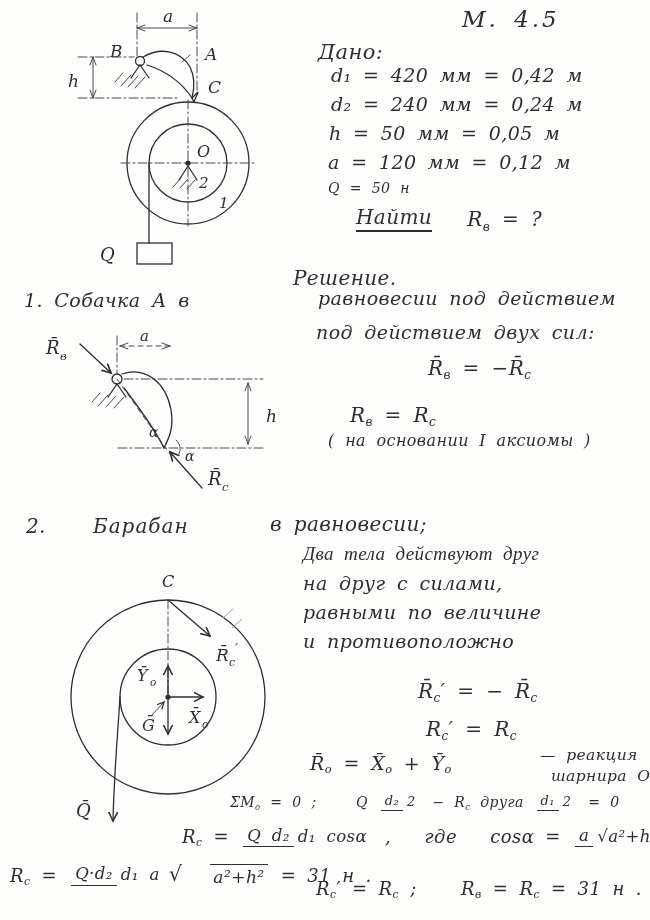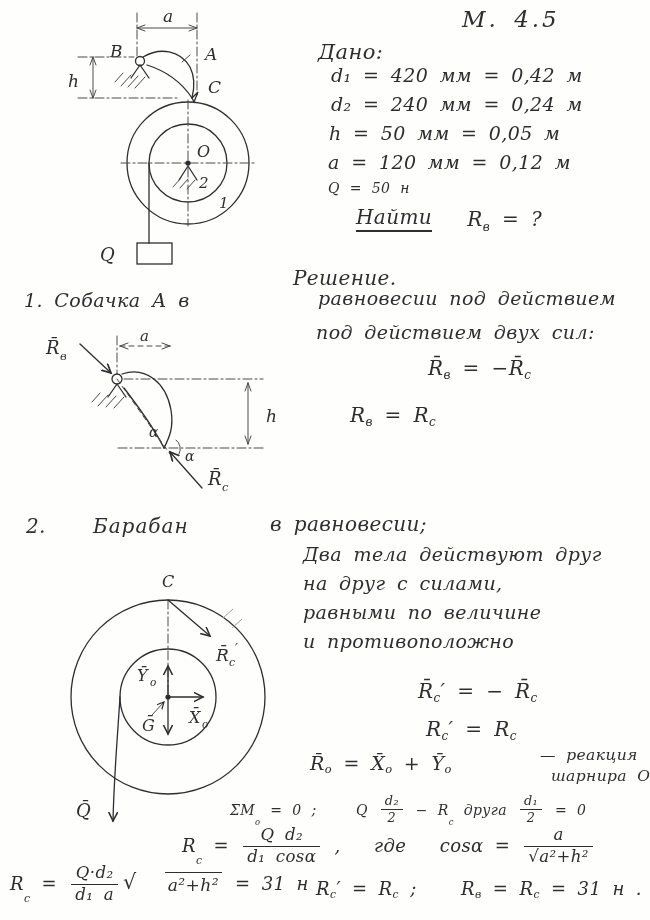--- a/index.html
+++ b/index.html
@@ -9,21 +9,21 @@
   }
   .page{position:relative;width:650px;height:920px;background:#fefefd;}
   .hw{
     position:absolute;font-style:italic;white-space:nowrap;
     letter-spacing:.4px;word-spacing:5px;line-height:1.2;
   }
   .formula{display:flex;align-items:center;justify-content:center;}
   .seg{white-space:pre;}
   .sub{font-size:.6em;align-self:flex-end;position:relative;top:.18em;white-space:pre;}
   .und{border-bottom:2px solid #2e2e31;padding-bottom:1px;white-space:pre;}
-  .frac{display:inline-flex;flex-direction:column;text-align:center;vertical-align:middle;
+  .frac{display:inline-flex;flex-direction:row;text-align:center;vertical-align:middle;
         margin:0 3px;font-size:.92em;line-height:1.12;}
   .frac .num{display:block;border-bottom:1.4px solid #2e2e31;padding:0 4px 1px;}
   .frac .den{display:block;padding:1px 4px 0;}
   .rad{display:inline-flex;align-items:flex-start;margin:0 2px;}
   .rad .rsign{font-style:normal;font-size:1.15em;line-height:1;}
   .rad .rbody{border-top:1.3px solid #2e2e31;padding:2px 3px 0;font-size:.95em;margin-left:28px;}
   svg{position:absolute;overflow:visible;}
   svg text{font-family:"DejaVu Serif",serif;font-style:italic;fill:#2e2e31;}
   .ink{stroke:#2e2e31;fill:none;stroke-width:1.3;stroke-linecap:round;}
   .thin{stroke:#4a4a4d;fill:none;stroke-width:1;stroke-linecap:round;}
@@ -61,26 +61,27 @@
       <span class="sub">в</span>
       <span class="seg"> = −R̄</span>
       <span class="sub">c</span>
     </div>
   <div class="hw formula" style="left:350px;top:403px;font-size:20px;">
       <span class="seg">R</span>
       <span class="sub">в</span>
       <span class="seg"> = R</span>
       <span class="sub">c</span>
     </div>
+  <div class="hw" style="left:328px;top:431px;font-size:16px;">( на основании  I  аксиомы )</div>
 
   <div class="hw" style="left:26px;top:514px;font-size:20px;">2.</div>
   <div class="hw" style="left:93px;top:514px;font-size:20px;letter-spacing:1px;">Барабан</div>
   <div class="hw" style="left:270px;top:512px;font-size:20px;">в  равновесии;</div>
 
-  <div class="hw" style="left:303px;top:543px;font-size:19px;">Два тела действуют друг</div>
+  <div class="hw" style="left:303px;top:543px;font-size:19px;font-family:Liberation Serif, serif;">Два тела действуют друг</div>
   <div class="hw" style="left:303px;top:572px;font-size:19px;">на друг с силами,</div>
   <div class="hw" style="left:303px;top:601px;font-size:19px;">равными по величине</div>
   <div class="hw" style="left:303px;top:630px;font-size:19px;">и противоположно</div>
 
   <div class="hw formula" style="left:418px;top:679px;font-size:20px;">
       <span class="seg">R̄</span>
       <span class="sub">c</span>
       <span class="seg">′ = − R̄</span>
       <span class="sub">c</span>
     </div>

